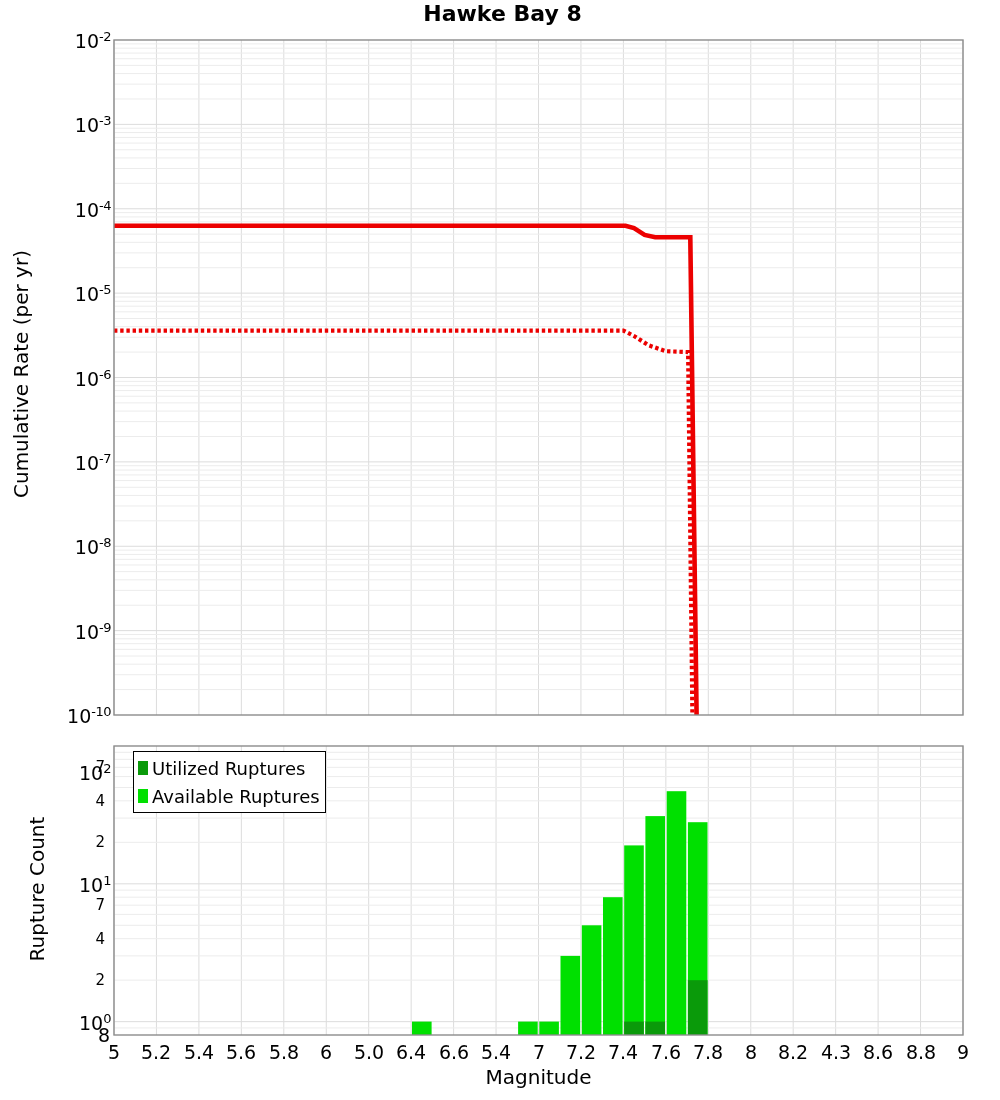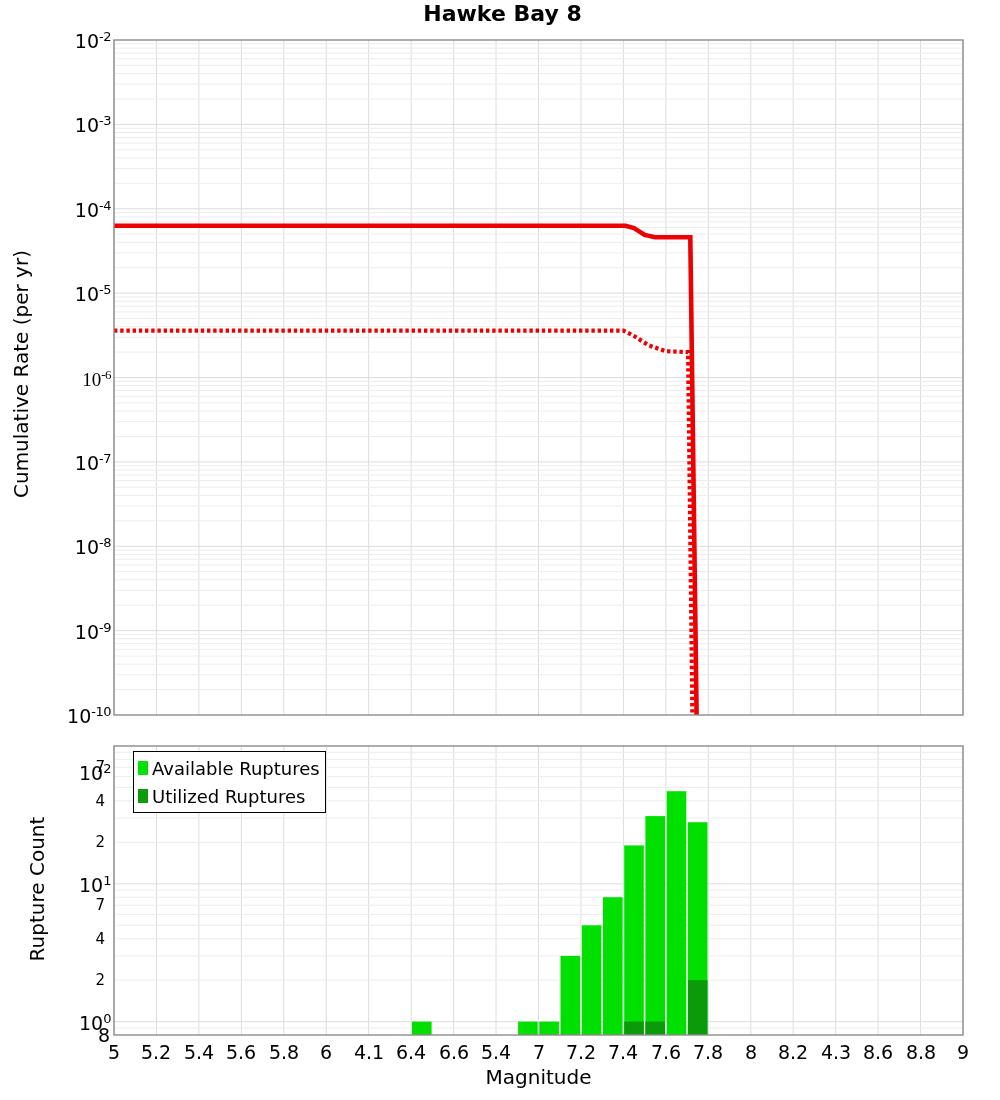--- a/index.html
+++ b/index.html
@@ -218,42 +218,42 @@
       <g>
         <rect x="114" y="746" width="849" height="289" fill="none" stroke="#8c8c8c" stroke-width="1.4"></rect>
       </g>
     </svg>
 
   <div class="overlay" id="tick-overlay">
       <div class="ytick" style="left: 111px; top: 40px;">10<span class="exp">-2</span></div>
       <div class="ytick" style="left: 111px; top: 124px;">10<span class="exp">-3</span></div>
       <div class="ytick" style="left: 111px; top: 209px;">10<span class="exp">-4</span></div>
       <div class="ytick" style="left: 111px; top: 293px;">10<span class="exp">-5</span></div>
-      <div class="ytick" style="left: 111px; top: 378px; font-family: Liberation Serif, serif;">10<span class="exp">-6</span></div>
+      <div class="ytick" style="left: 111px; top: 378px;">10<span class="exp">-6</span></div>
       <div class="ytick" style="left: 111px; top: 462px;">10<span class="exp">-7</span></div>
       <div class="ytick" style="left: 111px; top: 546px;">10<span class="exp">-8</span></div>
       <div class="ytick" style="left: 111px; top: 631px;">10<span class="exp">-9</span></div>
       <div class="ytick" style="left: 111px; top: 715px;">10<span class="exp">-10</span></div>
       <div class="ytick" style="left: 111px; top: 772px;">10<span class="exp">2</span></div>
       <div class="ytick" style="left: 111px; top: 884px;">10<span class="exp">1</span></div>
       <div class="ytick" style="left: 111px; top: 1022px;">10<span class="exp">0</span></div>
       <div class="ytick-minor" style="left: 105px; top: 767px;">7</div>
       <div class="ytick-minor" style="left: 105px; top: 801px;">4</div>
       <div class="ytick-minor" style="left: 105px; top: 842px;">2</div>
       <div class="ytick-minor" style="left: 105px; top: 905px;">7</div>
       <div class="ytick-minor" style="left: 105px; top: 939px;">4</div>
       <div class="ytick-minor" style="left: 105px; top: 980px;">2</div>
       <div class="ytick-minor big" style="left: 110px; top: 1035px;">8</div>
       <div class="xtick" style="left: 114px; top: 1043px;">5</div>
       <div class="xtick" style="left: 156px; top: 1043px;">5.2</div>
       <div class="xtick" style="left: 199px; top: 1043px;">5.4</div>
       <div class="xtick" style="left: 241px; top: 1043px;">5.6</div>
       <div class="xtick" style="left: 284px; top: 1043px;">5.8</div>
       <div class="xtick" style="left: 326px; top: 1043px;">6</div>
-      <div class="xtick" style="left: 369px; top: 1043px;">4.1</div>
+      <div class="xtick" style="left: 369px; top: 1043px;">5.0</div>
       <div class="xtick" style="left: 411px; top: 1043px;">6.4</div>
       <div class="xtick" style="left: 454px; top: 1043px;">6.6</div>
       <div class="xtick" style="left: 496px; top: 1043px;">5.4</div>
       <div class="xtick" style="left: 539px; top: 1043px;">7</div>
       <div class="xtick" style="left: 581px; top: 1043px;">7.2</div>
       <div class="xtick" style="left: 623px; top: 1043px;">7.4</div>
       <div class="xtick" style="left: 666px; top: 1043px;">7.6</div>
       <div class="xtick" style="left: 708px; top: 1043px;">7.8</div>
       <div class="xtick" style="left: 751px; top: 1043px;">8</div>
       <div class="xtick" style="left: 793px; top: 1043px;">8.2</div>
@@ -265,22 +265,22 @@
 
   <div class="fig-title">Hawke Bay 8</div>
 
   <div class="ylab-top">Cumulative Rate (per yr)</div>
   <div class="ylab-bot">Rupture Count</div>
   <div class="xlab">Magnitude</div>
 
 
   <div class="legend legend-bot">
     <div class="legend-row">
+      <span class="swatch-rect" id="sw-utilized" style="background: rgb(10, 154, 10);"></span>
+      <span class="lab">Utilized Ruptures</span>
+    </div>
+    <div class="legend-row">
       <span class="swatch-rect" id="sw-available" style="background: rgb(0, 224, 0);"></span>
       <span class="lab">Available Ruptures</span>
     </div>
-    <div class="legend-row">
-      <span class="swatch-rect" id="sw-utilized" style="background: rgb(10, 154, 10);"></span>
-      <span class="lab">Utilized Ruptures</span>
-    </div>
   </div>
 
 </div>
 
 </body></html>

